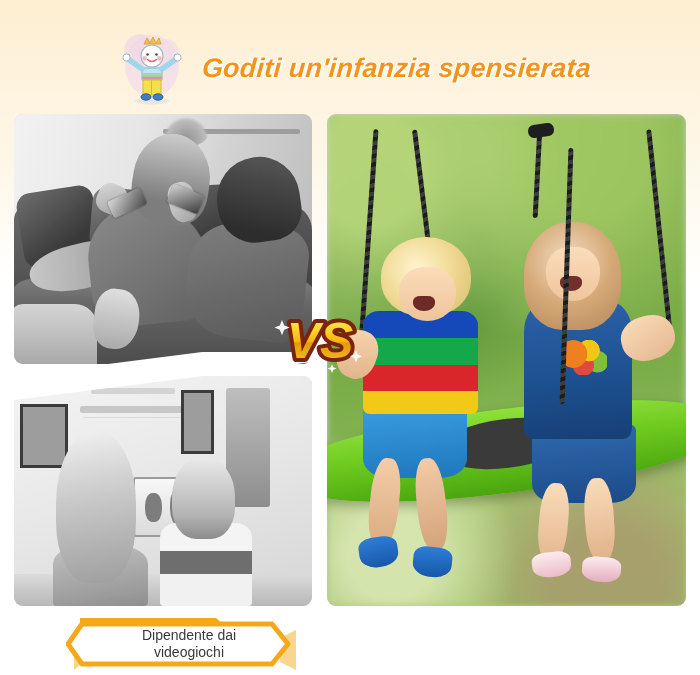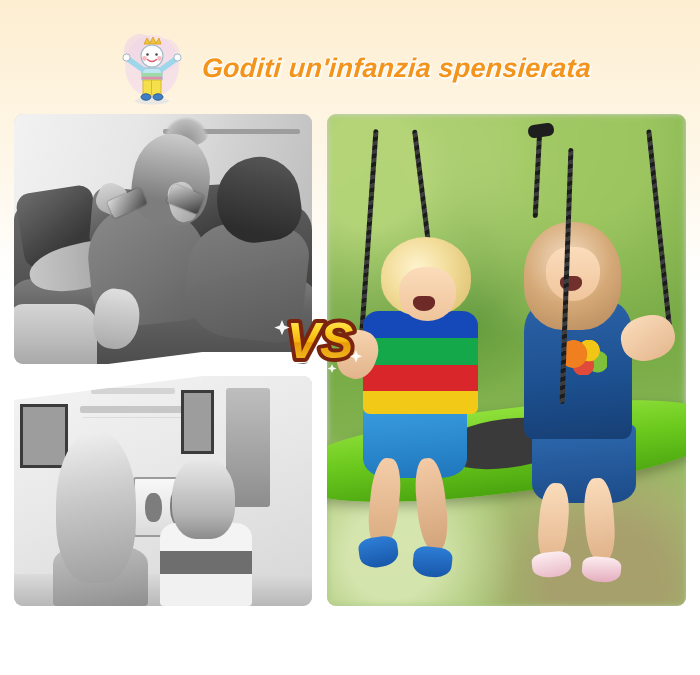--- a/index.html
+++ b/index.html
@@ -558,15 +558,27 @@
       <text id="vs-text" x="52" y="52" text-anchor="middle" font-family="'Liberation Sans', sans-serif" font-size="50" font-weight="bold" font-style="italic" stroke="#7a2410" stroke-width="8" stroke-linejoin="round" fill="none">VS</text>
       <text id="vs-text-fill" x="52" y="52" text-anchor="middle" font-family="'Liberation Sans', sans-serif" font-size="50" font-weight="bold" font-style="italic" fill="url(#vsGold)">VS</text>
       <g fill="#ffffff" opacity="0.95">
         <path d="M14 14 l2.2 5.4 l5.4 2.2 l-5.4 2.2 l-2.2 5.4 l-2.2 -5.4 l-5.4 -2.2 l5.4 -2.2 z"></path>
         <path d="M88 44 l1.8 4.4 l4.4 1.8 l-4.4 1.8 l-1.8 4.4 l-1.8 -4.4 l-4.4 -1.8 l4.4 -1.8 z"></path>
         <path d="M64 58 l1.3 3.2 l3.2 1.3 l-3.2 1.3 l-1.3 3.2 l-1.3 -3.2 l-3.2 -1.3 l3.2 -1.3 z"></path>
       </g>
     </svg>
   </div>
 
+  <div class="label-banner" id="label-left">
+    <svg viewBox="0 0 246 52" preserveAspectRatio="none">
+      <polygon points="18,44 8,52 8,12 18,20" fill="#f0b533" opacity="0.55"></polygon>
+      <polygon points="214,44 230,52 230,12 214,20" fill="#f0b533" opacity="0.55"></polygon>
+      <path d="M14 0 H150 L160 9 H14 Z" fill="#f5a81c"></path>
+      <path d="M16 6 L2 26 L16 46 H206 L222 26 L206 6 Z" fill="#ffffff" stroke="#f5a81c" stroke-width="5" stroke-linejoin="round"></path>
+    </svg>
+    <div class="label-text">
+      <span>Dipendente dai</span>
+      <span>videogiochi</span>
+    </div>
+  </div>
 
 
 </div>
 
 </body></html>

